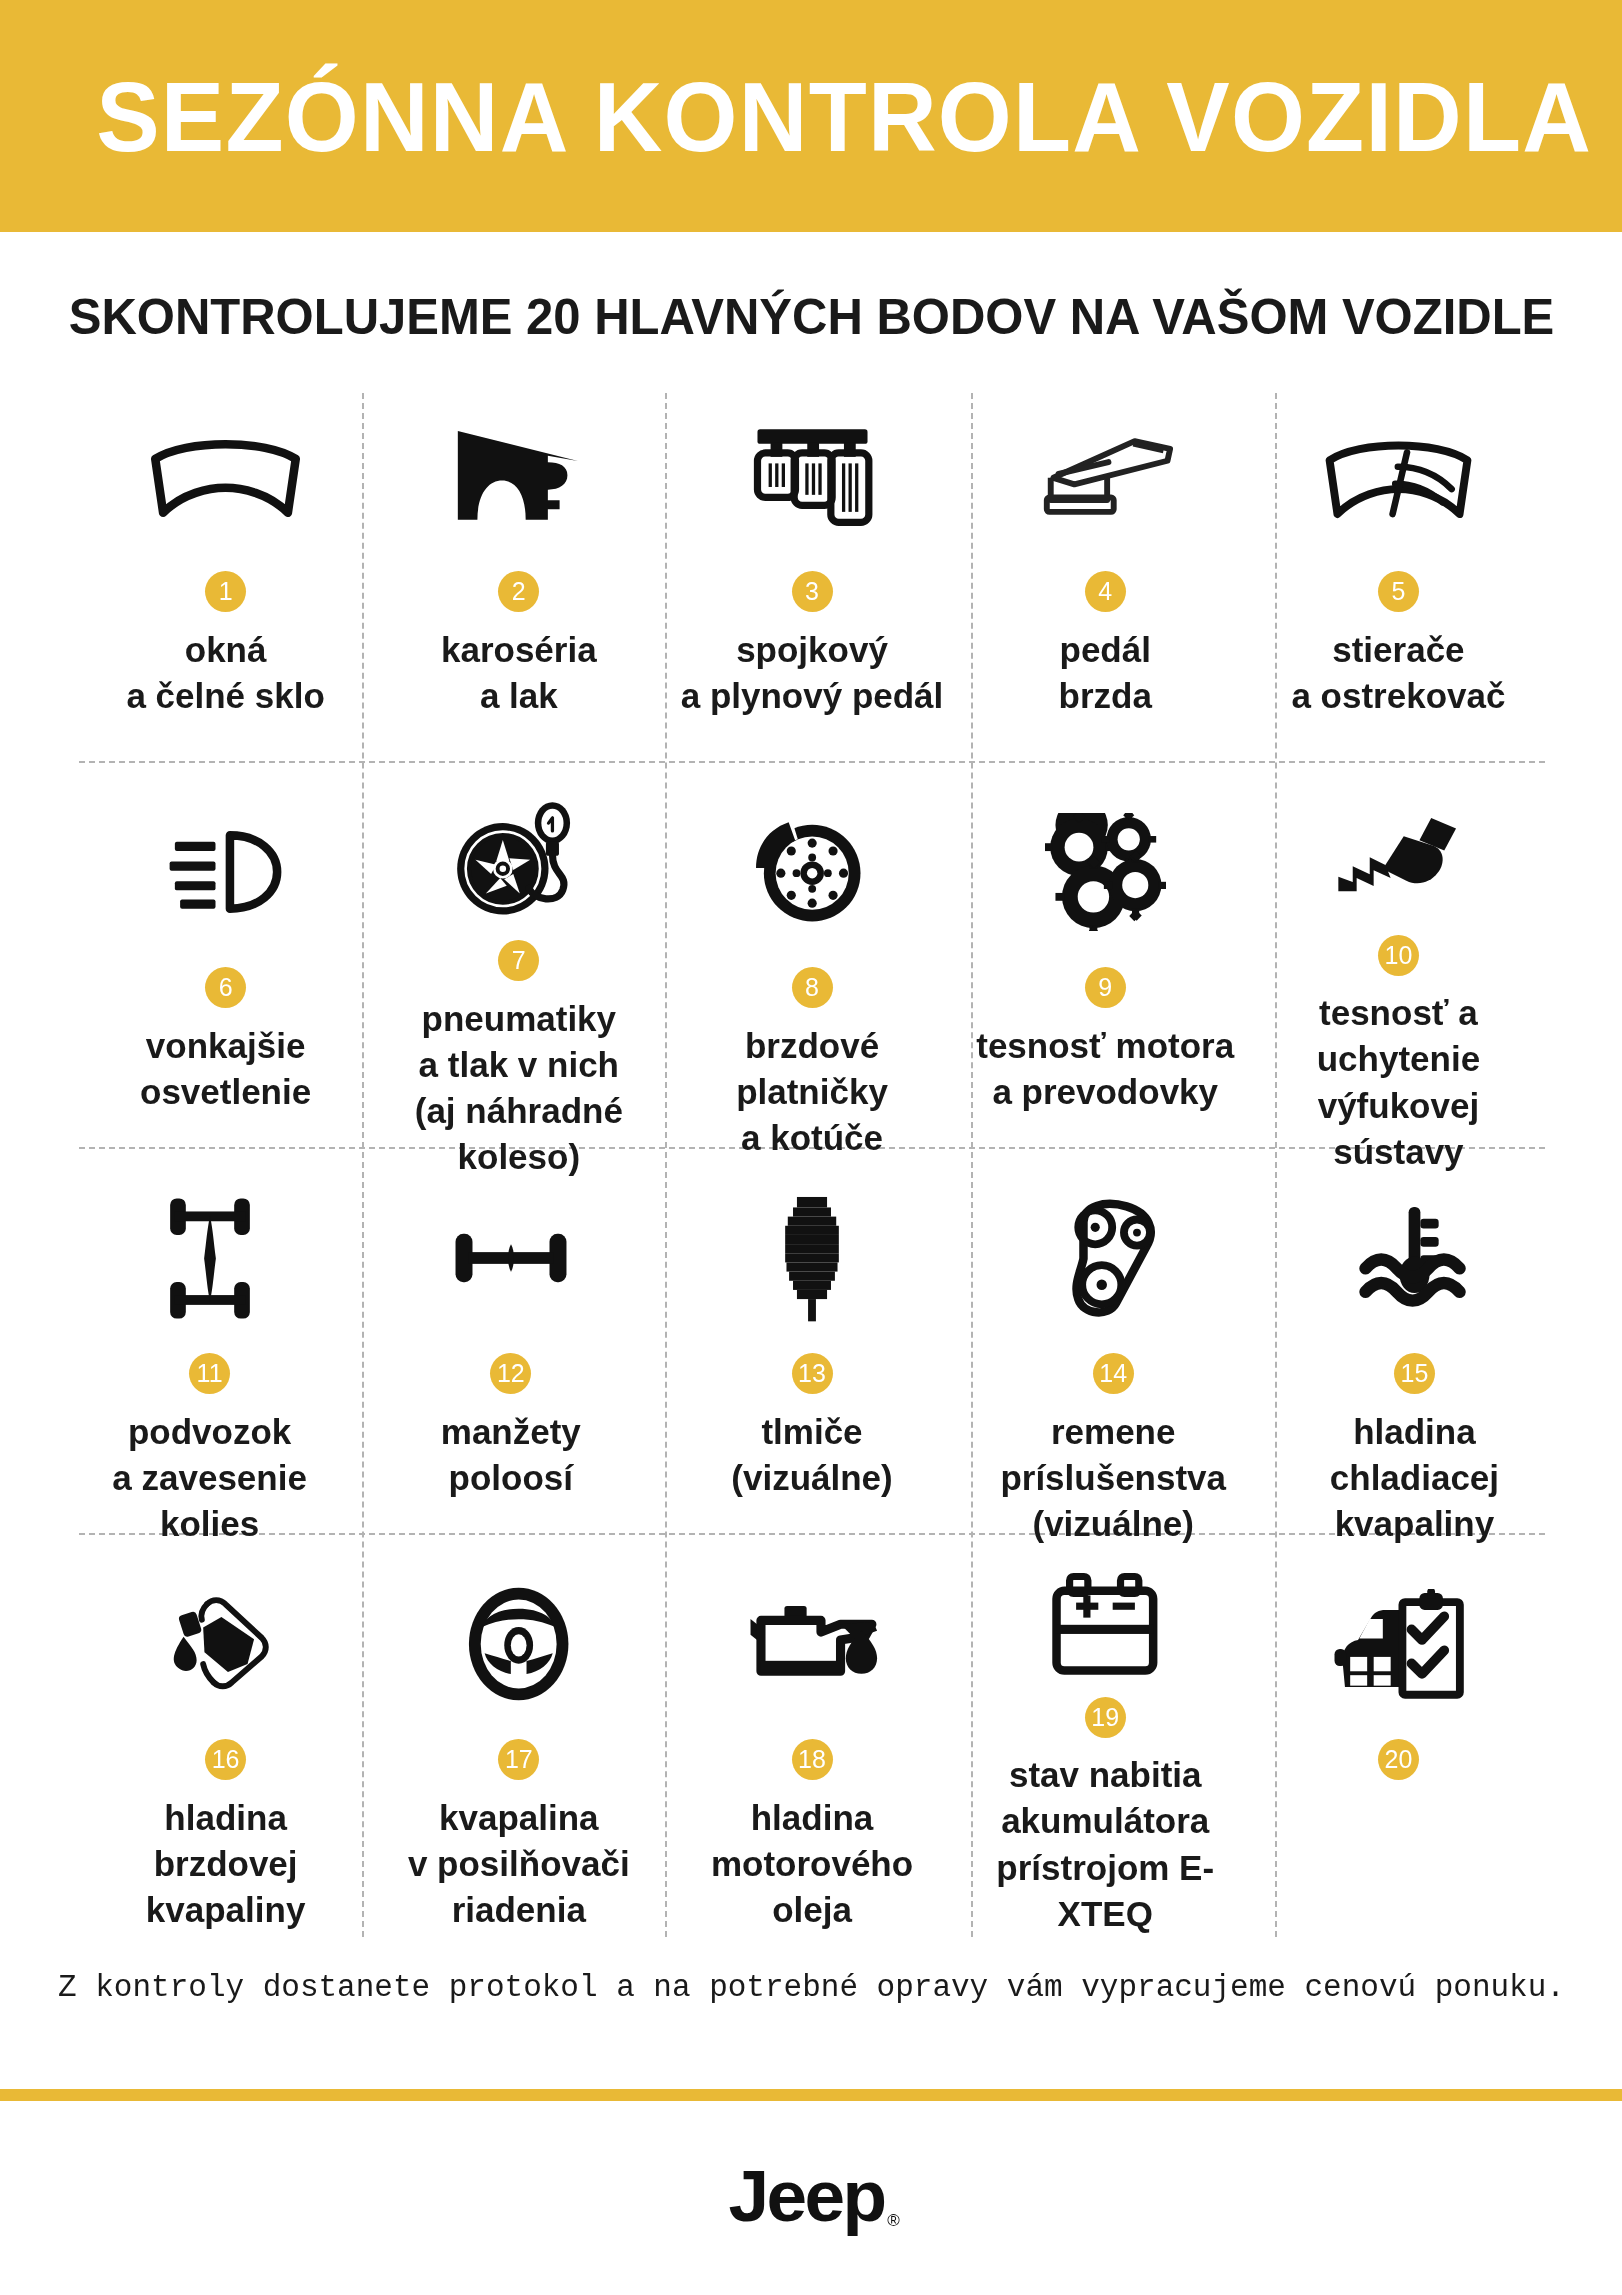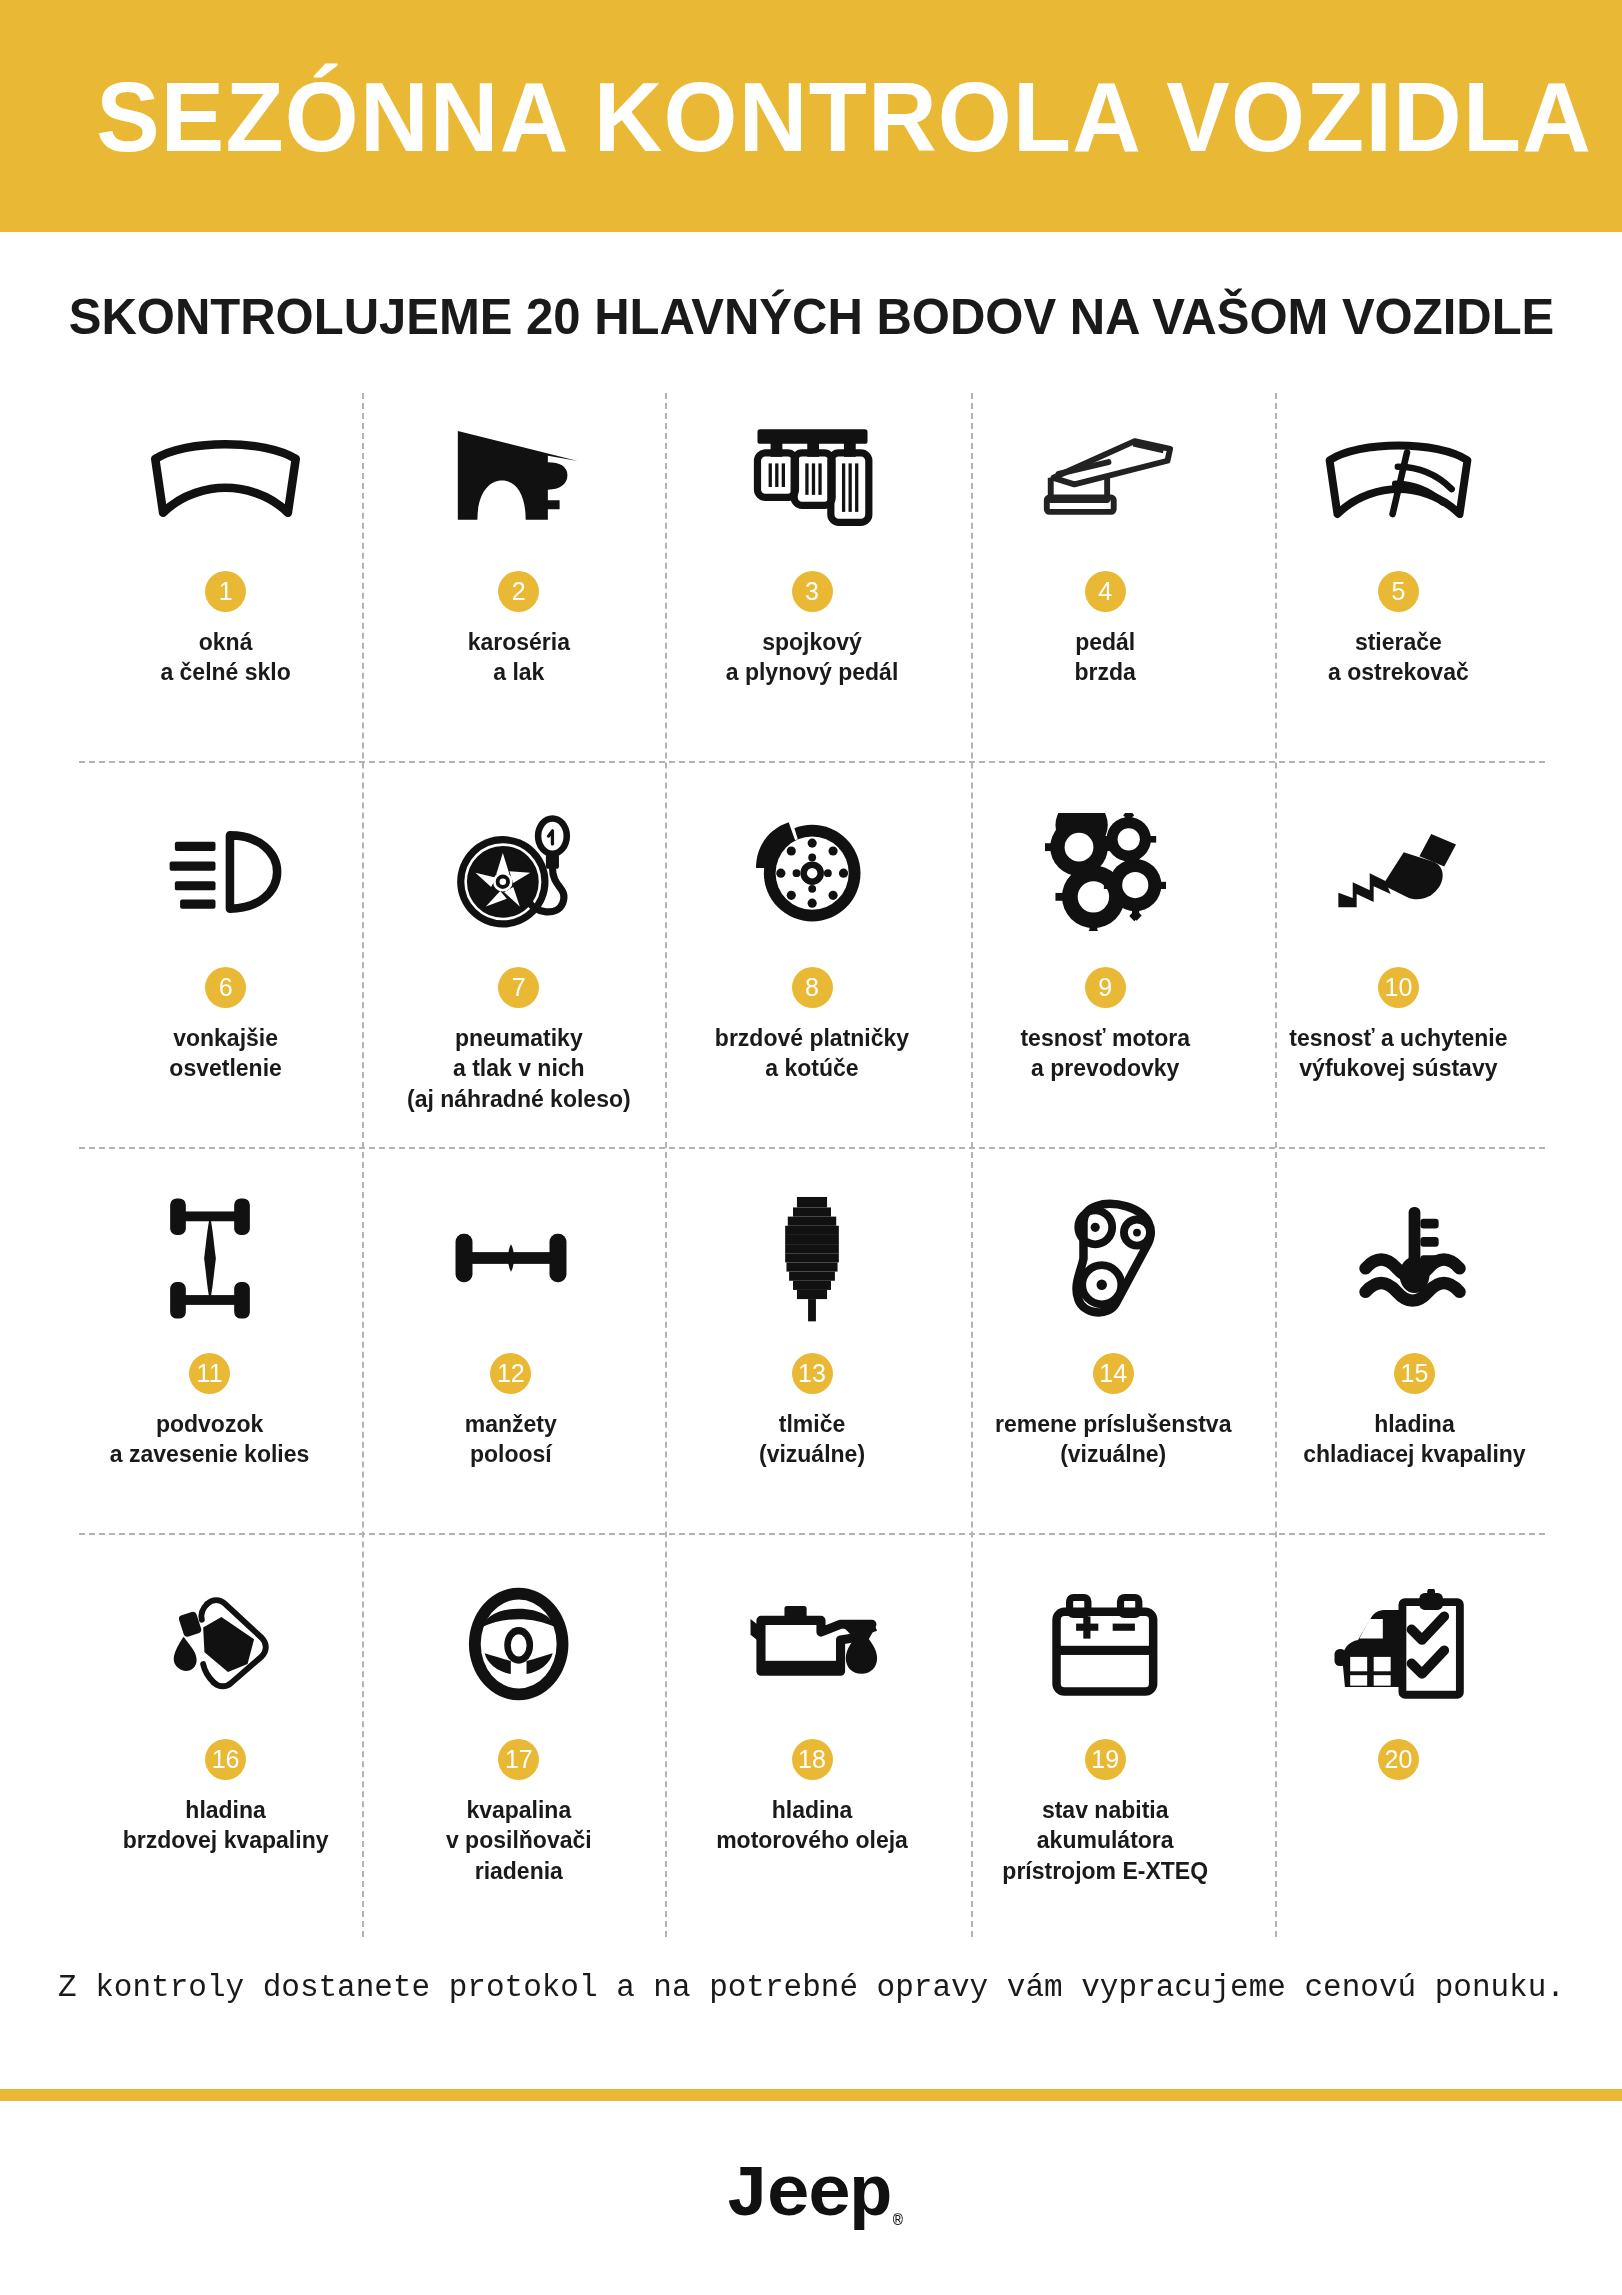--- a/index.html
+++ b/index.html
@@ -78,21 +78,21 @@
     font-size:25px;
     font-weight:500;
     line-height:1;
     margin-top:19.6px;
     margin-bottom:14.4px;
     flex:none;
   }
   .label{
     text-align:center;
     color:#1a1a1a;
-    font-size:23px;
+    font-size:35px;
     font-weight:bold;
     line-height:1.32;
     padding:0 3.9px;
     white-space:pre-line;
   }
 
   
   .vdash{
     position:absolute;top:0;bottom:0;width:0;
     border-left:2px dashed #b3b3b3;
@@ -115,21 +115,21 @@
 
   
   .bottom-rule{
     position:absolute;left:0;top:2089px;width:1623px;height:11.8px;
     background:#e9b936;
   }
 
   
   .logo-area{
     position:absolute;left:0;top:2159px;width:1623px;
-    display:flex;align-items:center;justify-content:center;font-family:Liberation Mono, monospace;
+    display:flex;align-items:center;justify-content:center;
   }
   .logo-text{
     font-size:73px;
     font-weight:bold;
     color:#111111;
     letter-spacing:-2.6px;
     line-height:1;
     position:relative;
   }
   .logo-r{

